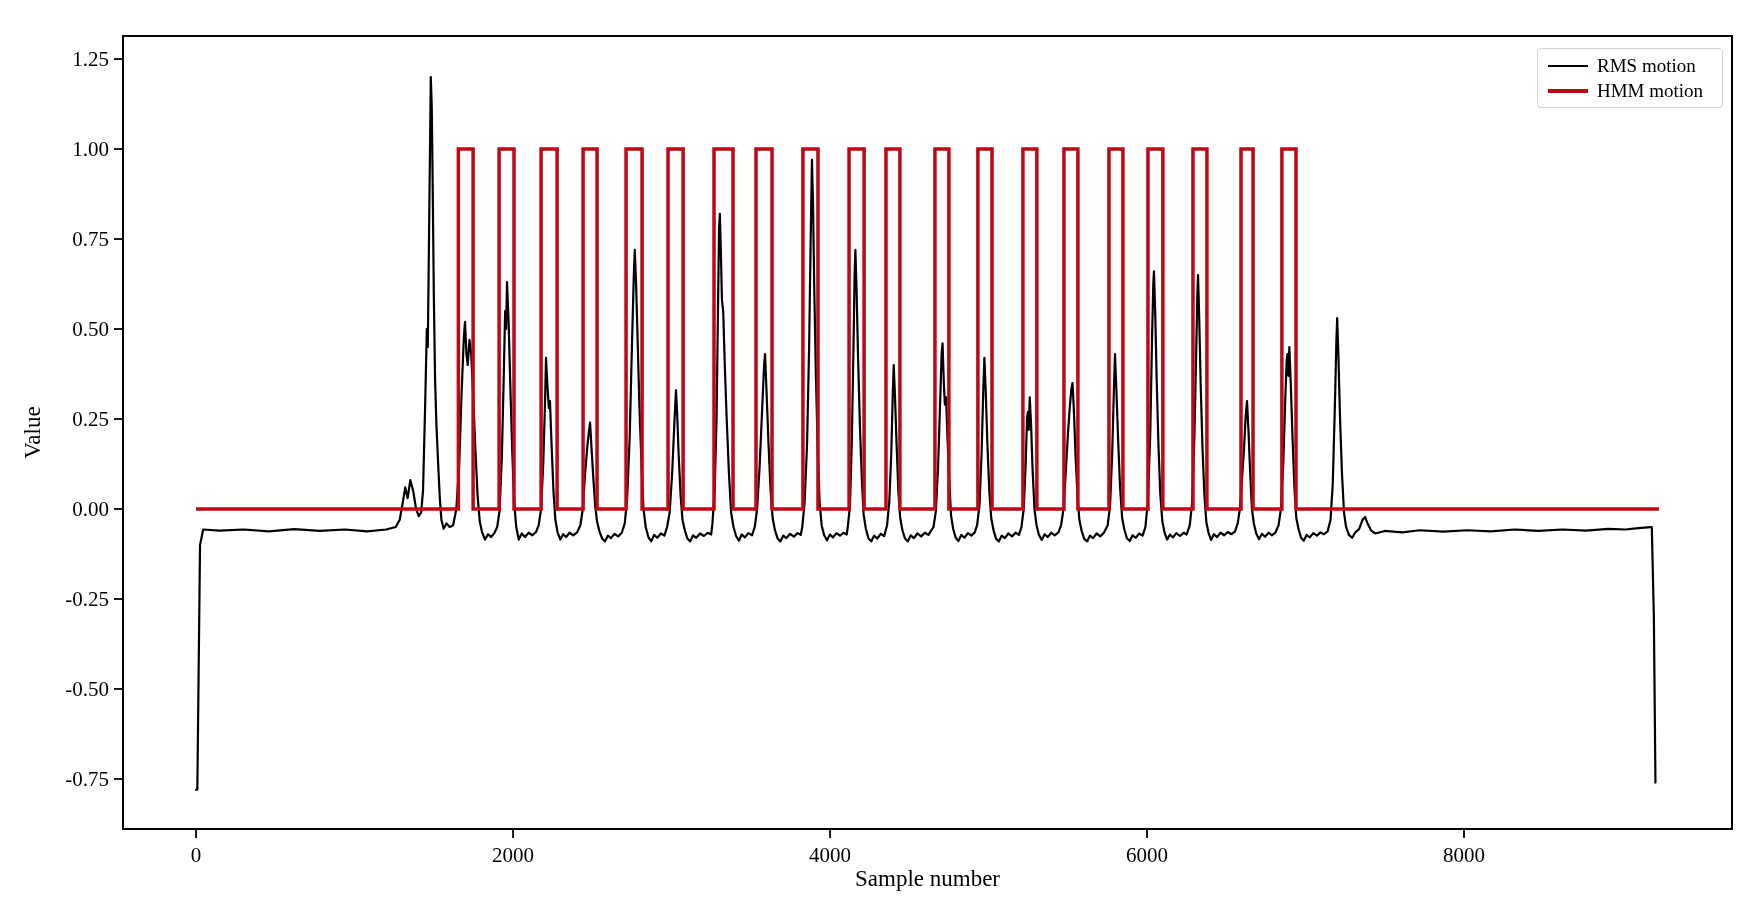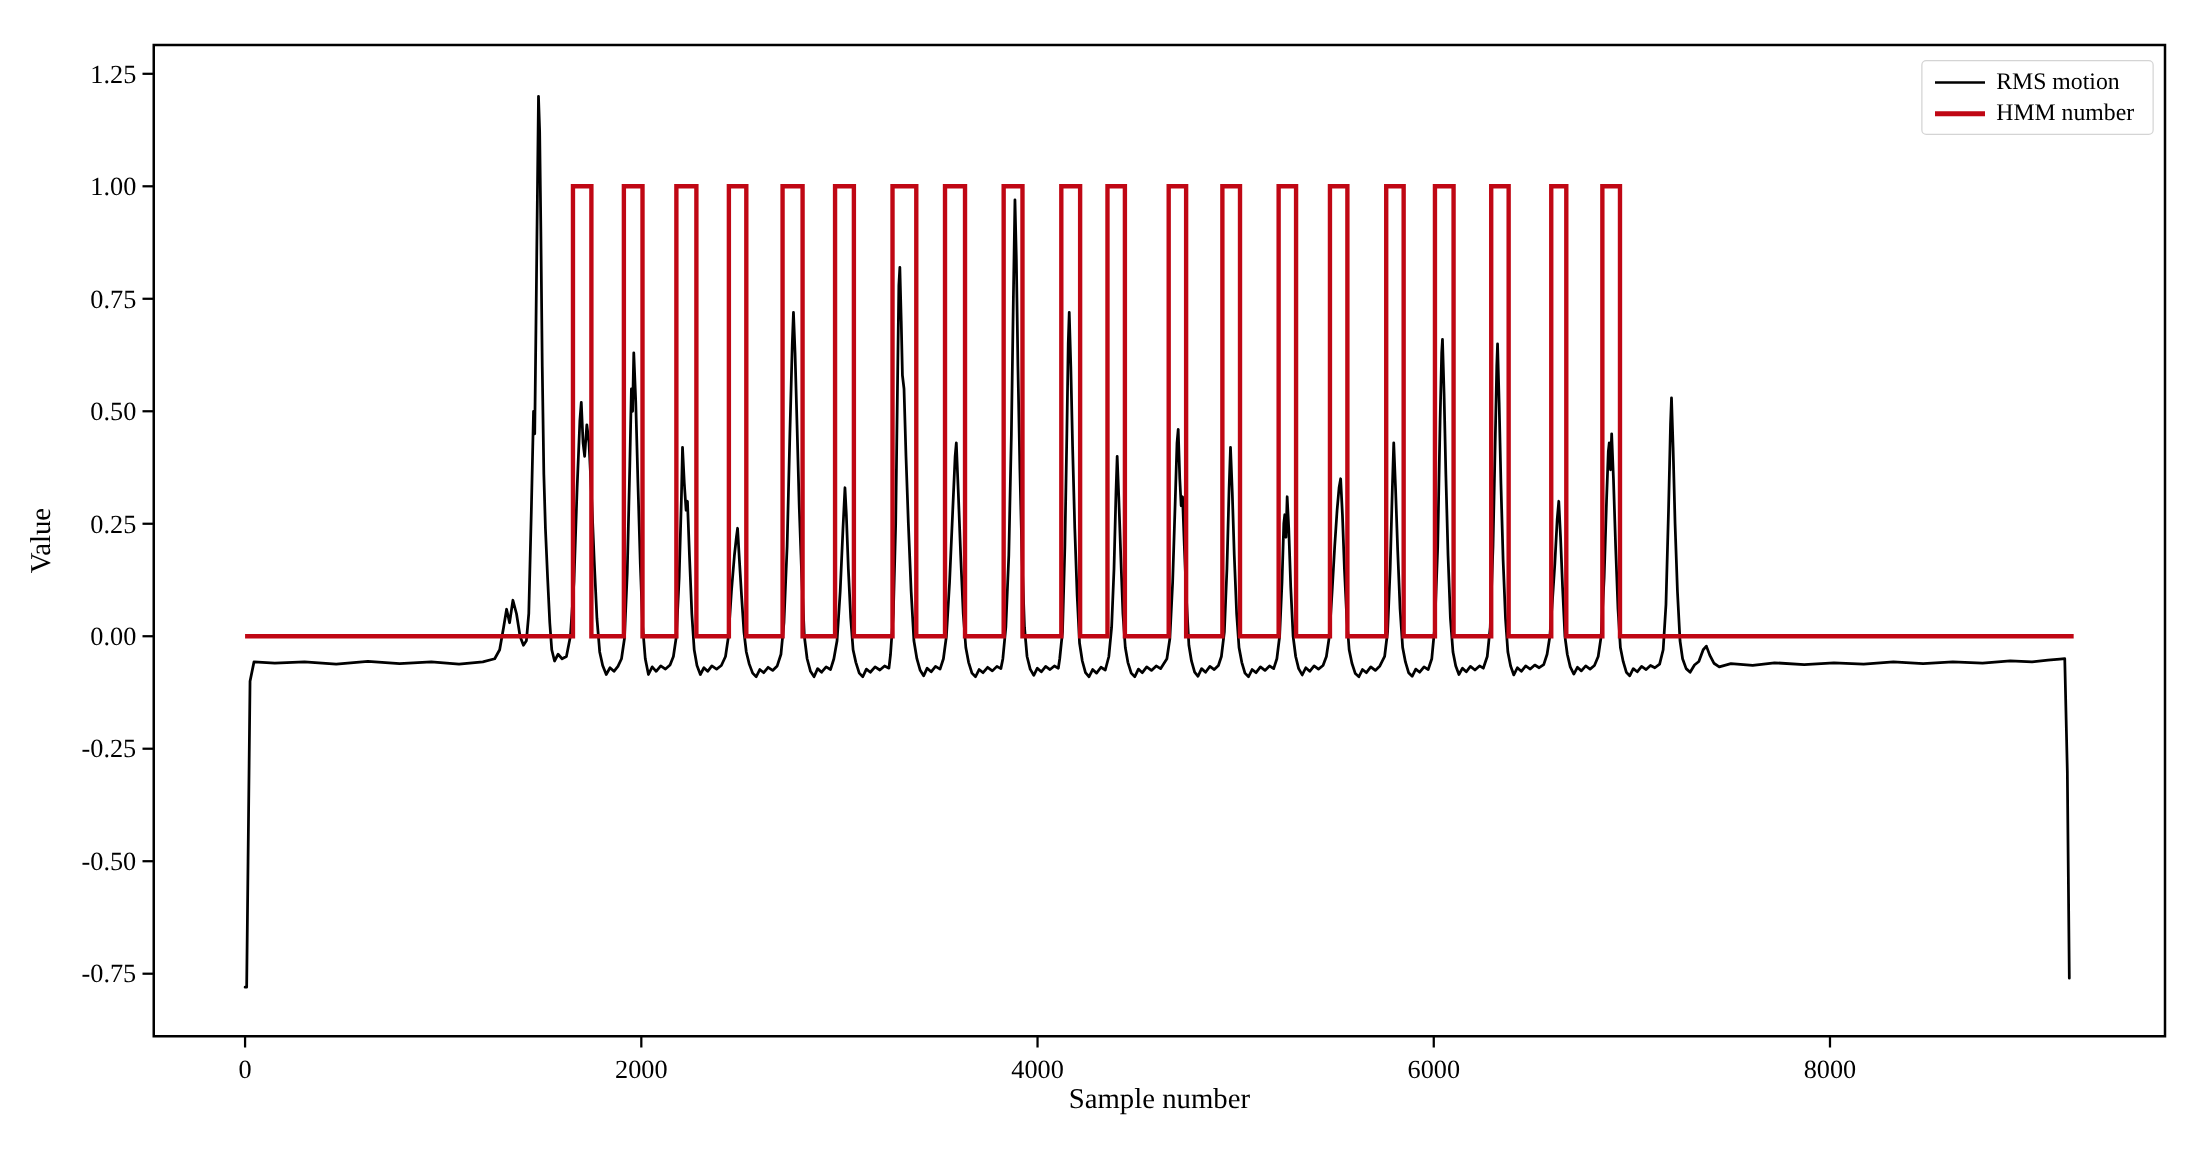--- a/index.html
+++ b/index.html
@@ -77,16 +77,16 @@
       <text x="0" y="0" text-anchor="middle" class="axis-label" transform="translate(40 432.5) rotate(-90)">Value</text>
     </svg>
 
   <div class="legend" style="border-color: rgb(212, 212, 212);">
     <div class="legend-row">
       <span class="legend-swatch" style="border-top-color: rgb(0, 0, 0); border-top-width: 2px;"></span>
       <span class="legend-label">RMS motion</span>
     </div>
     <div class="legend-row">
       <span class="legend-swatch" style="border-top-color: rgb(192, 7, 20); border-top-width: 4px;"></span>
-      <span class="legend-label">HMM number</span>
+      <span class="legend-label">HMM motion</span>
     </div>
   </div>
 </div>
 
 </body></html>

